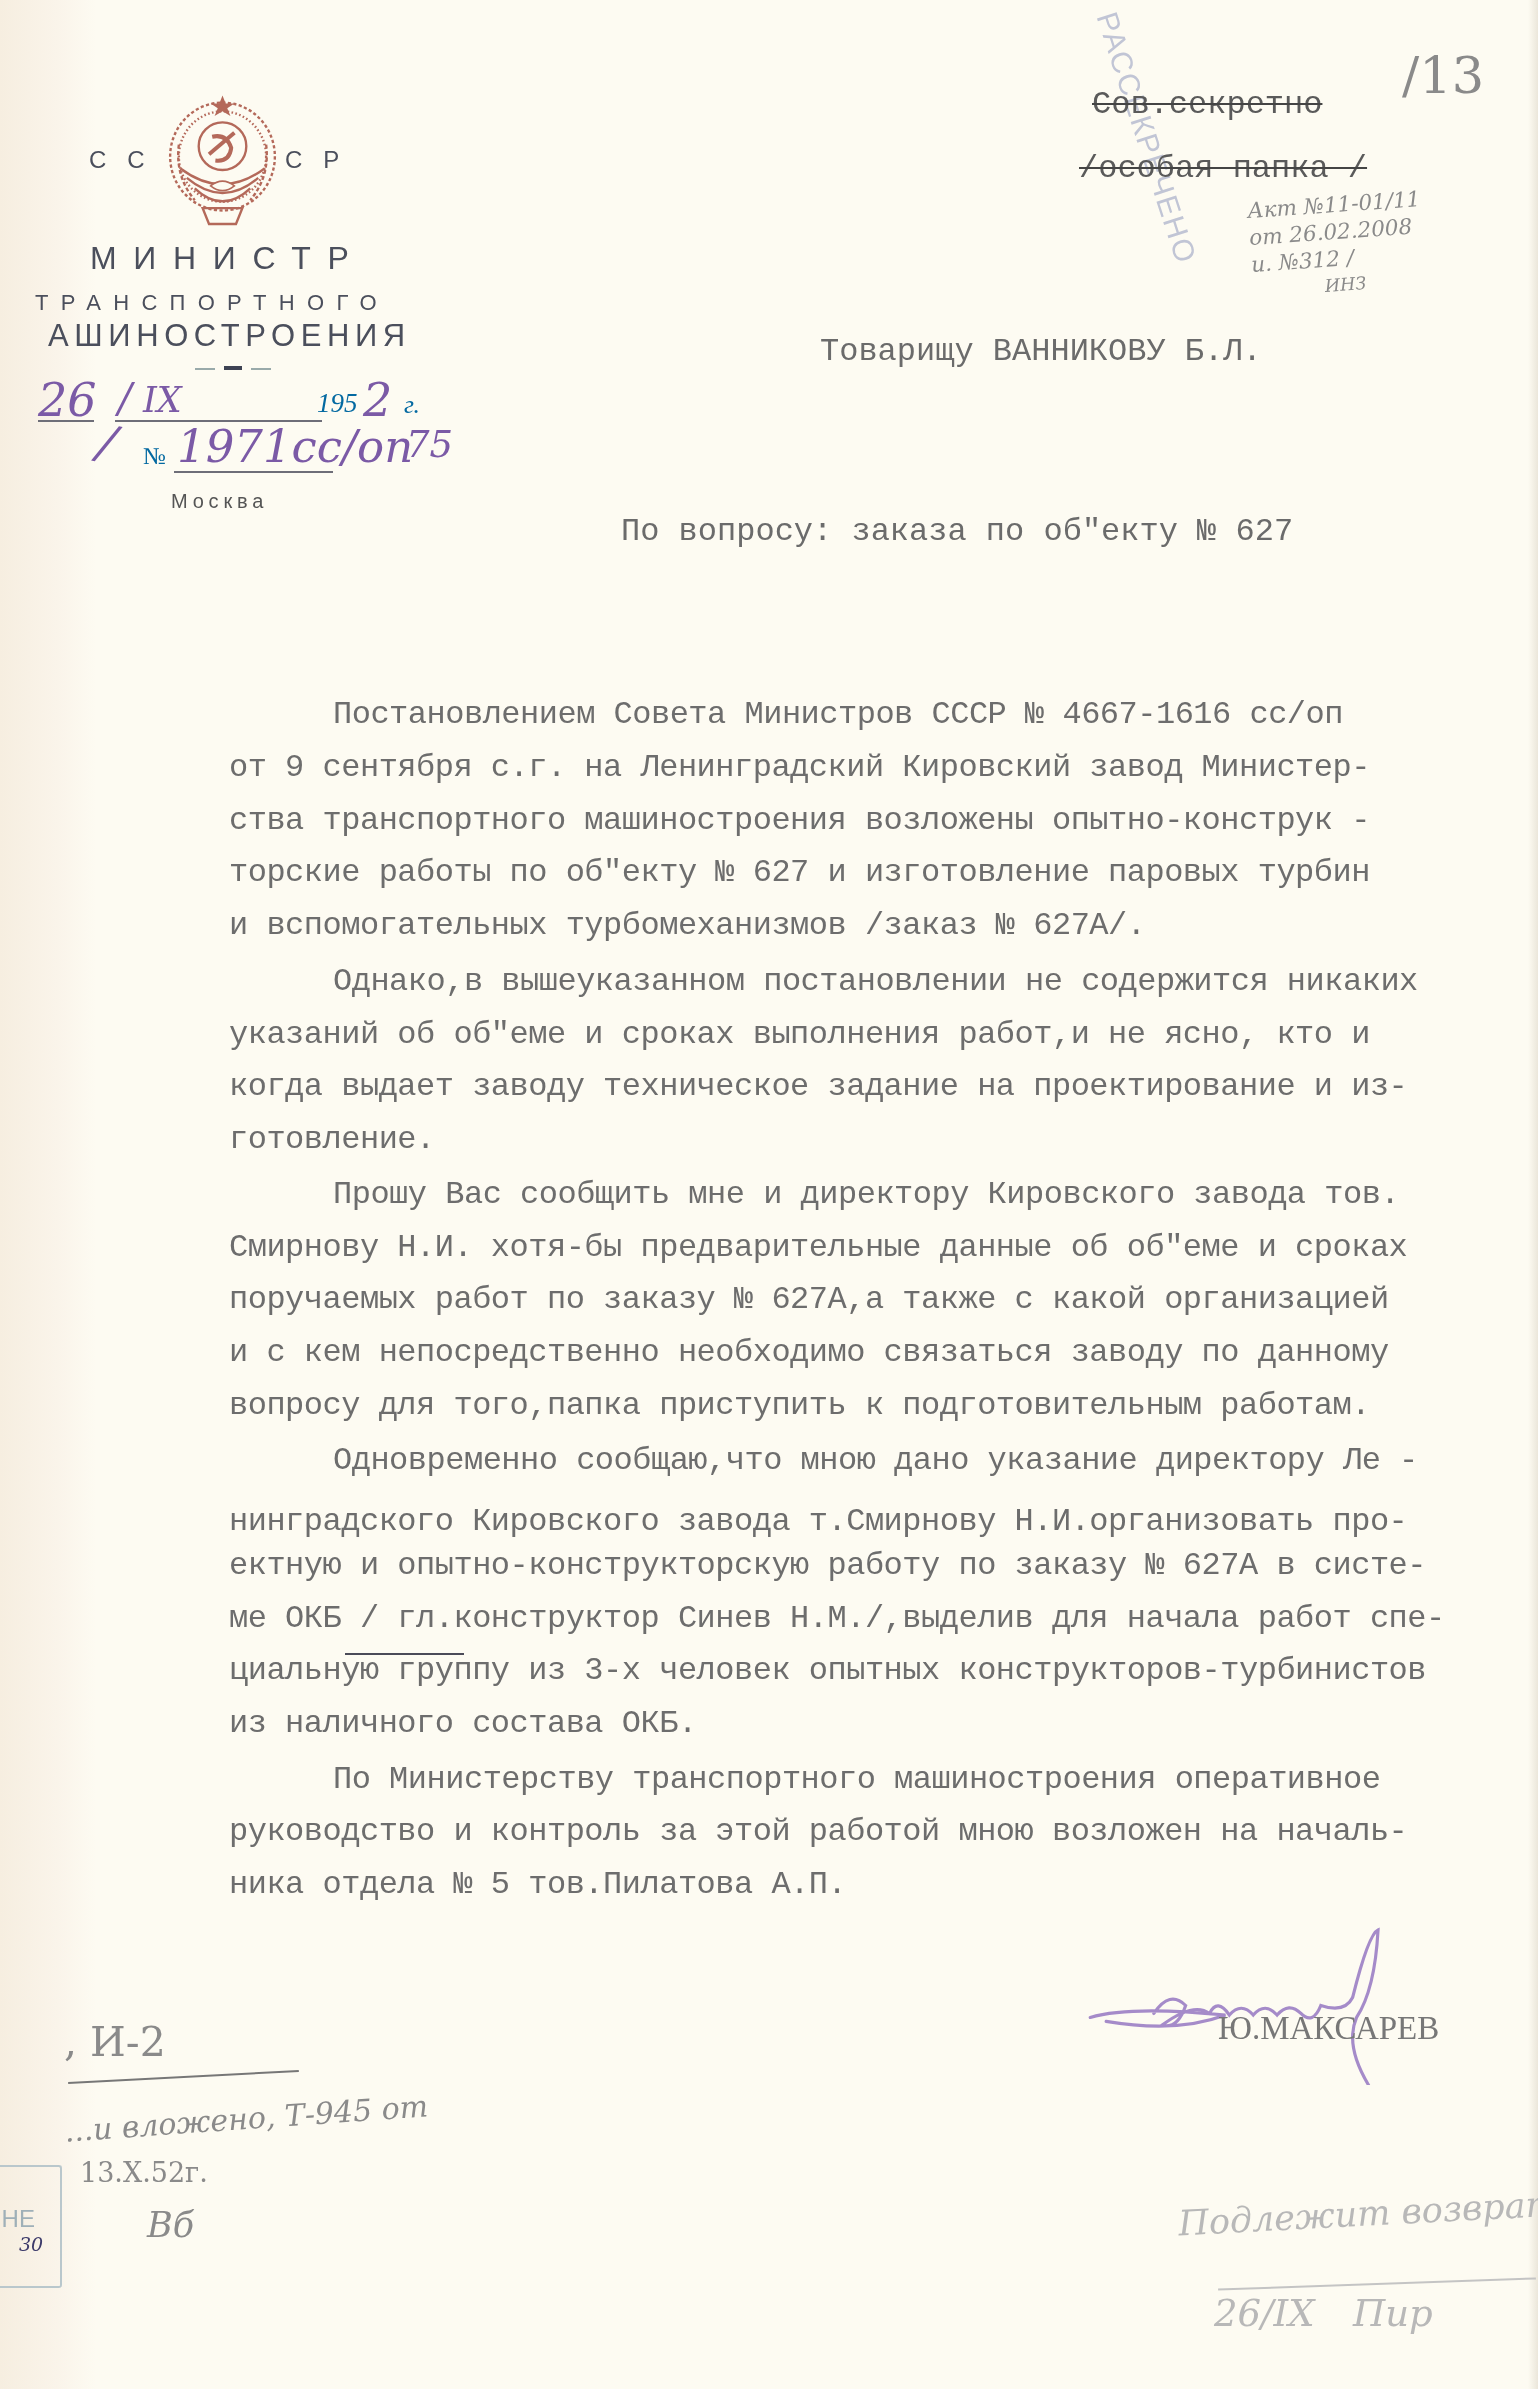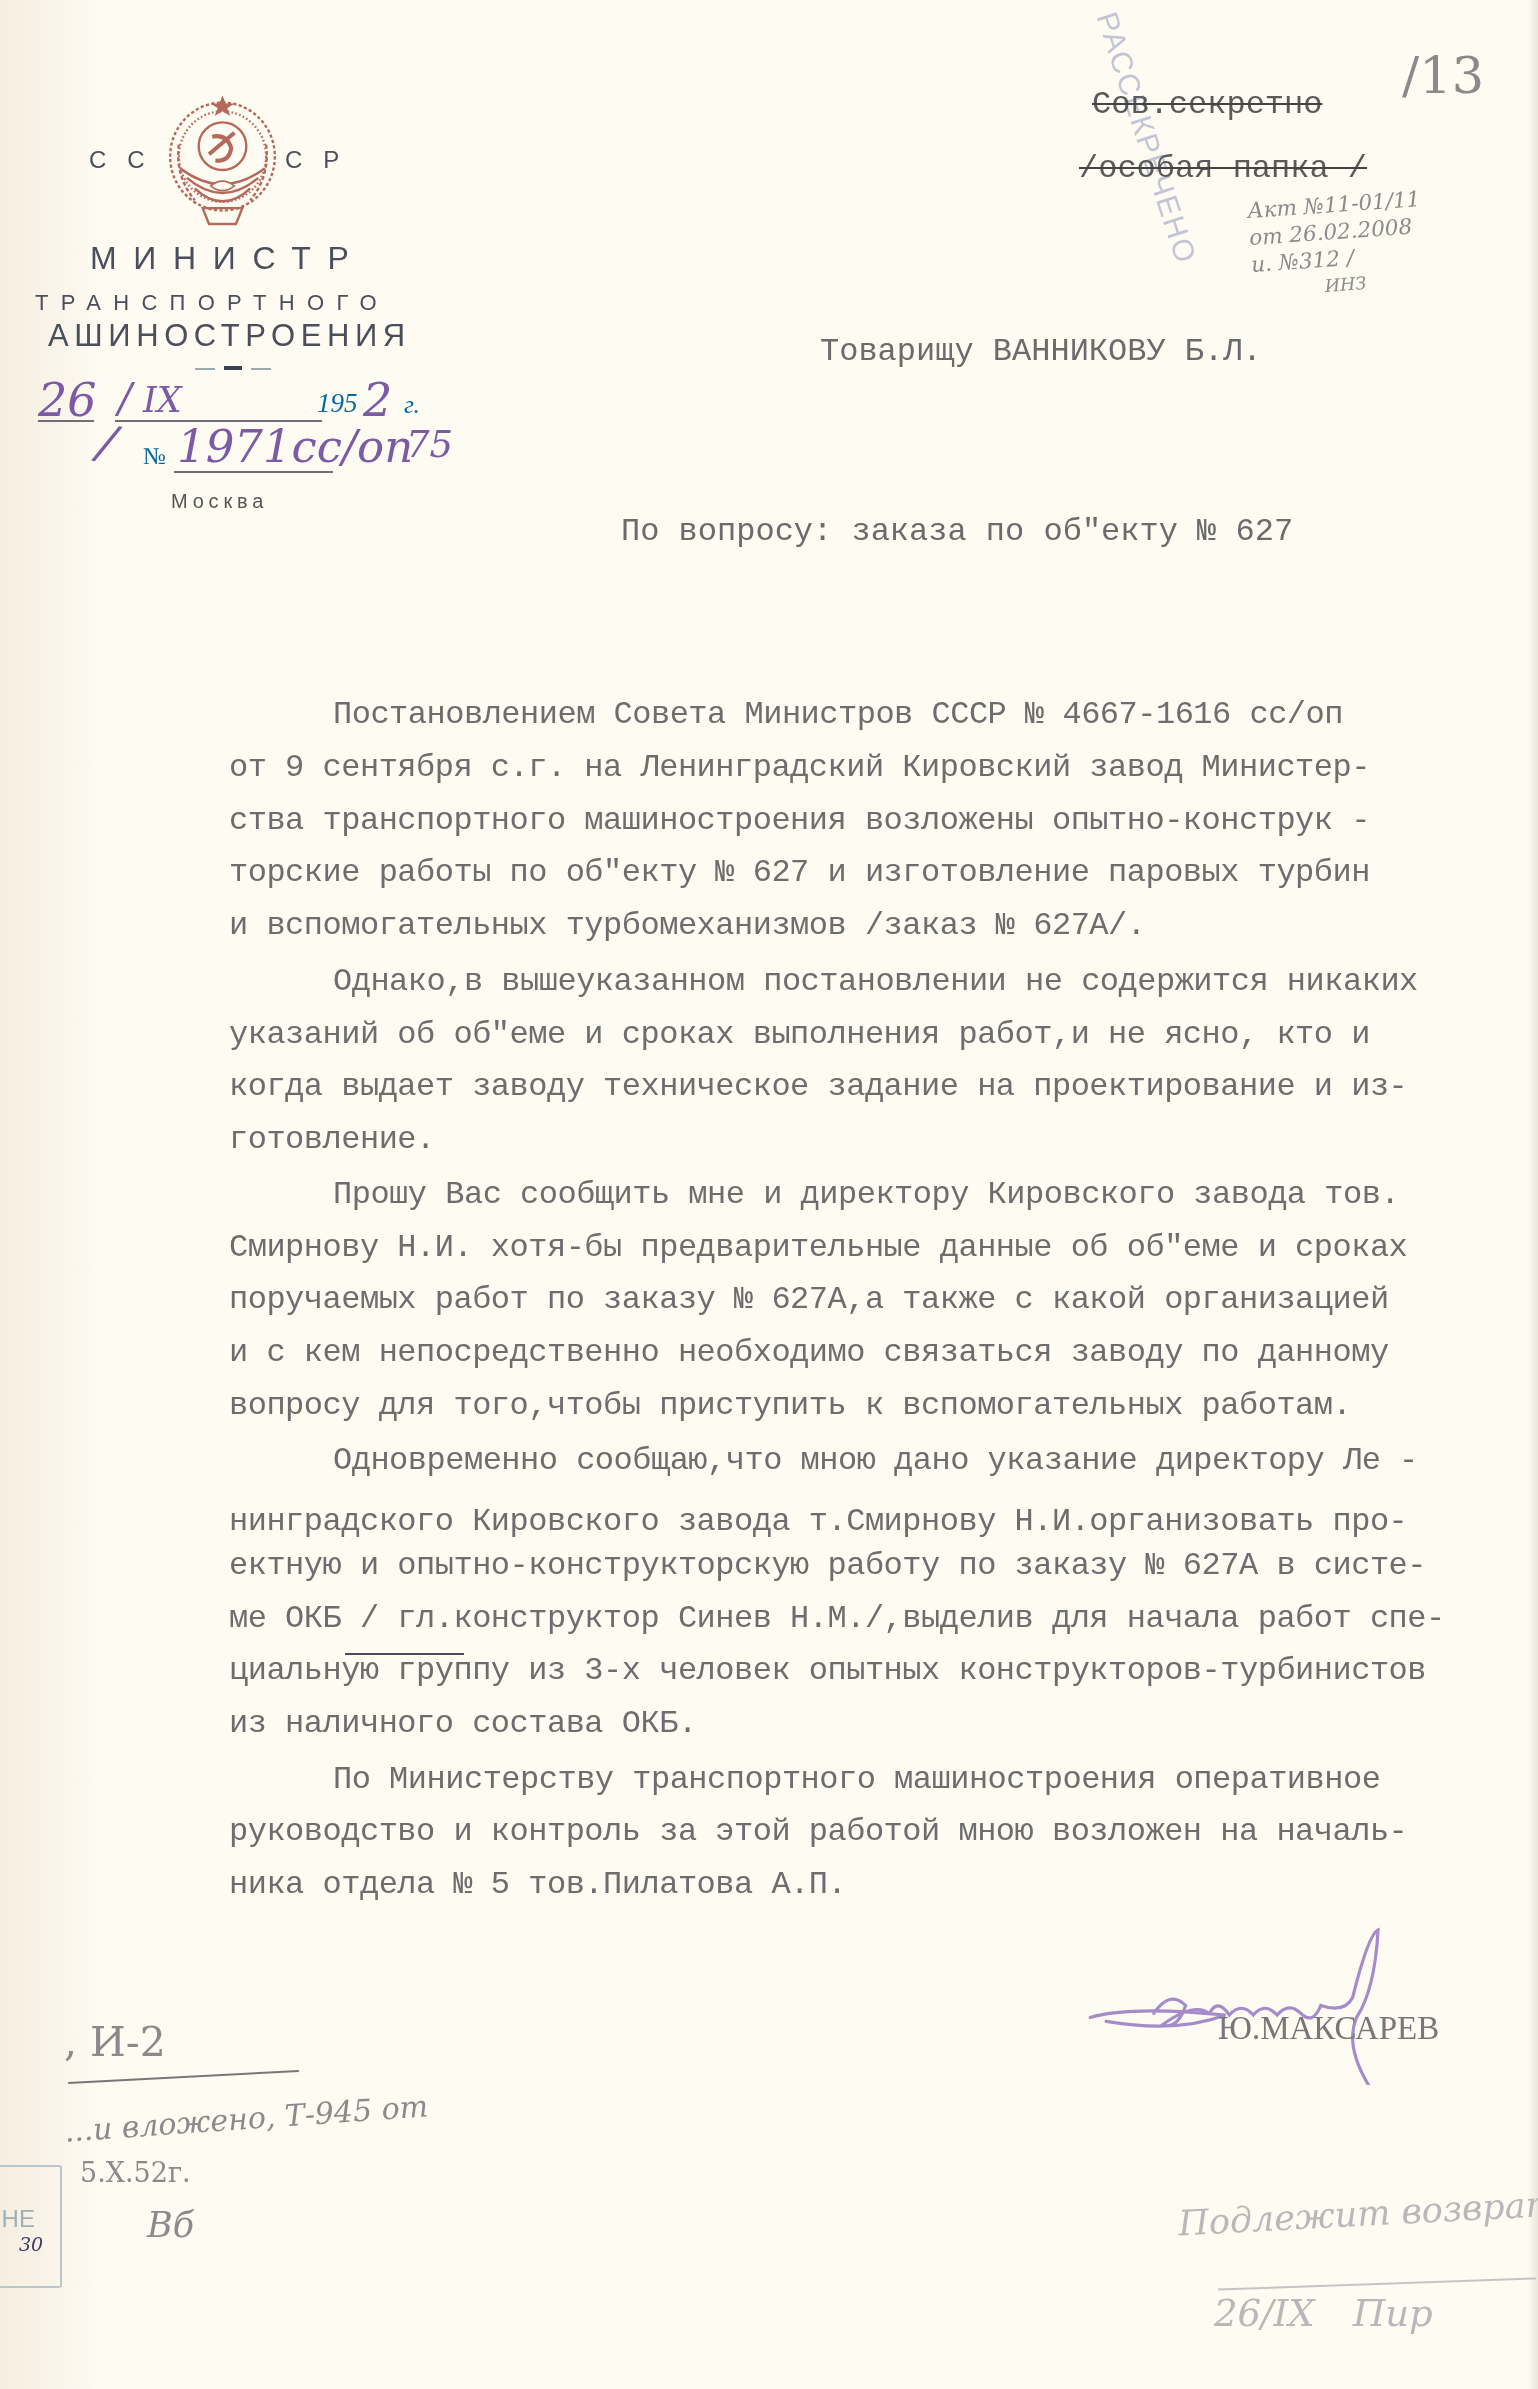--- a/index.html
+++ b/index.html
@@ -123,21 +123,21 @@
   <div class="body-line" style="top:854px;">торские работы по об"екту № 627 и изготовление паровых турбин</div>
   <div class="body-line" style="top:907px;">и вспомогательных турбомеханизмов /заказ № 627А/.</div>
   <div class="body-line indent" style="top:963px;">Однако,в вышеуказанном постановлении не содержится никаких</div>
   <div class="body-line" style="top:1016px;">указаний об об"еме и сроках выполнения работ,и не ясно, кто и</div>
   <div class="body-line" style="top:1068px;">когда выдает заводу техническое задание на проектирование и из-</div>
   <div class="body-line" style="top:1121px;">готовление.</div>
   <div class="body-line indent" style="top:1176px;">Прошу Вас сообщить мне и директору Кировского завода тов.</div>
   <div class="body-line" style="top:1229px;">Смирнову Н.И. хотя-бы предварительные данные об об"еме и сроках</div>
   <div class="body-line" style="top:1281px;">поручаемых работ по заказу № 627А,а также с какой организацией</div>
   <div class="body-line" style="top:1334px;">и с кем непосредственно необходимо связаться заводу по данному</div>
-  <div class="body-line" style="top:1387px;">вопросу для того,чтобы приступить к вспомогательных работам.</div>
+  <div class="body-line" style="top:1387px;">вопросу для того,папка приступить к подготовительным работам.</div>
   <div class="body-line indent" style="top:1442px;">Одновременно сообщаю,что мною дано указание директору Ле -</div>
   <div class="body-line" style="top:1495px;margin-top:8px;">нинградского Кировского завода т.Смирнову Н.И.организовать про-</div>
   <div class="body-line" style="top:1547px;">ектную и опытно-конструкторскую работу по заказу № 627А в систе-</div>
   <div class="body-line" style="top:1600px;">ме ОКБ / гл.конструктор Синев Н.М./,выделив для начала работ спе-</div>
   <div class="body-line" style="top:1652px;text-align:center;">циальную группу из 3-х человек опытных конструкторов-турбинистов</div>
   <div class="body-line" style="top:1705px;text-align:right;">из наличного состава ОКБ.</div>
   <div class="body-line indent" style="top:1761px;">По Министерству транспортного машиностроения оперативное</div>
   <div class="body-line" style="top:1813px;">руководство и контроль за этой работой мною возложен на началь-</div>
   <div class="body-line" style="top:1866px;">ника отдела № 5 тов.Пилатова А.П.</div>
 
@@ -148,21 +148,21 @@
   <svg class="abs" style="left:1082px; top:1926px; width:414px; height:159px;" viewBox="0 0 520 200">
     <path d="M10 115 Q60 100 180 112 Q120 135 30 120 M90 110 Q110 80 130 100 Q120 130 100 125 Q140 95 160 110 Q170 90 185 112 Q200 95 215 112 Q230 95 245 112 Q260 95 275 110 Q290 125 300 100 Q330 110 340 90 Q360 10 372 5 Q368 80 345 115 Q330 150 360 200" fill="none" stroke="#a58bc9" stroke-width="4" stroke-linecap="round"></path>
   </svg>
   <div class="abs" style="left:1218px; top:2010px; font-family:'Liberation Serif', serif; font-size:33px; color:#777;">Ю.МАКСАРЕВ</div>
 </div>
 
 <div>
   <div class="abs hand-pencil" style="left:64px; top:2018px; font-size:41px; font-style:normal;">, <span>И-2</span></div>
   <div class="rule" style="left:68px; top:2076px; width:231px; height:2.4px; background:#777; transform:rotate(-3deg);"></div>
   <div class="abs hand-pencil" style="left:64px; top:2101px; font-size:30px; transform:rotate(-4deg);">...и вложено, Т-945 от</div>
-  <div class="abs hand-pencil" style="left:80px; top:2157px; font-size:27px; font-style:normal;">5.X.52г.</div>
+  <div class="abs hand-pencil" style="left:80px; top:2157px; font-size:27px; font-style:normal;">13.X.52г.</div>
   <div class="abs hand-pencil" style="left:147px; top:2205px; font-size:35px;">Вб</div>
   <div class="box-stamp"></div>
   <div class="abs" style="left:1.6px; top:2205px; font-size:24px; font-family:'Liberation Sans', sans-serif; color:#9fb0b8;">НЕ</div>
   <div class="abs hand-violet" style="left:19px; top:2233px; font-size:19px; color:#3c3a6a;">30</div>
 </div>
 
 <div>
   <div class="abs hand-pencil" style="left:1178px; top:2193px; font-size:35px; color:#b8b8b8; transform:rotate(-3deg);">Подлежит возврату</div>
   <div class="rule" style="left:1218px; top:2283px; width:318px; background:#c4c4c4; transform:rotate(-2deg);"></div>
   <div class="abs hand-pencil" style="left:1214px; top:2292px; font-size:37px; color:#b8b8b8;">26/IX</div>

